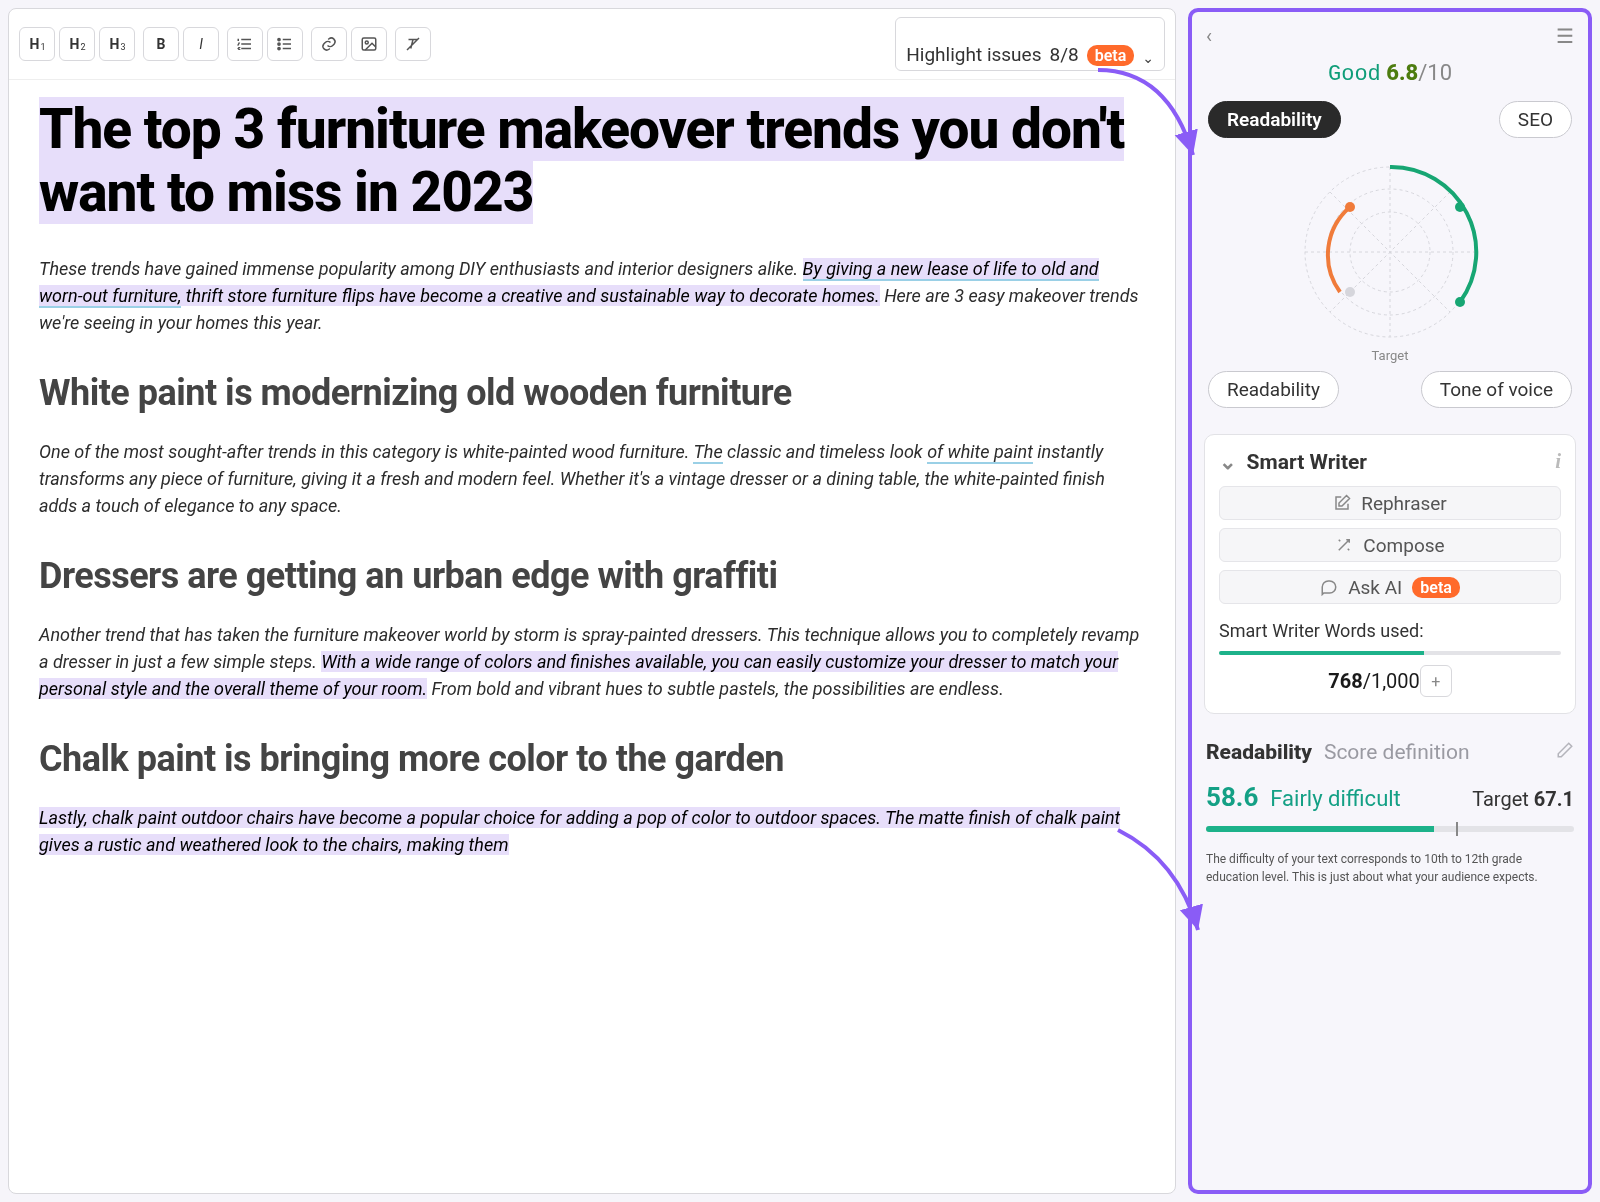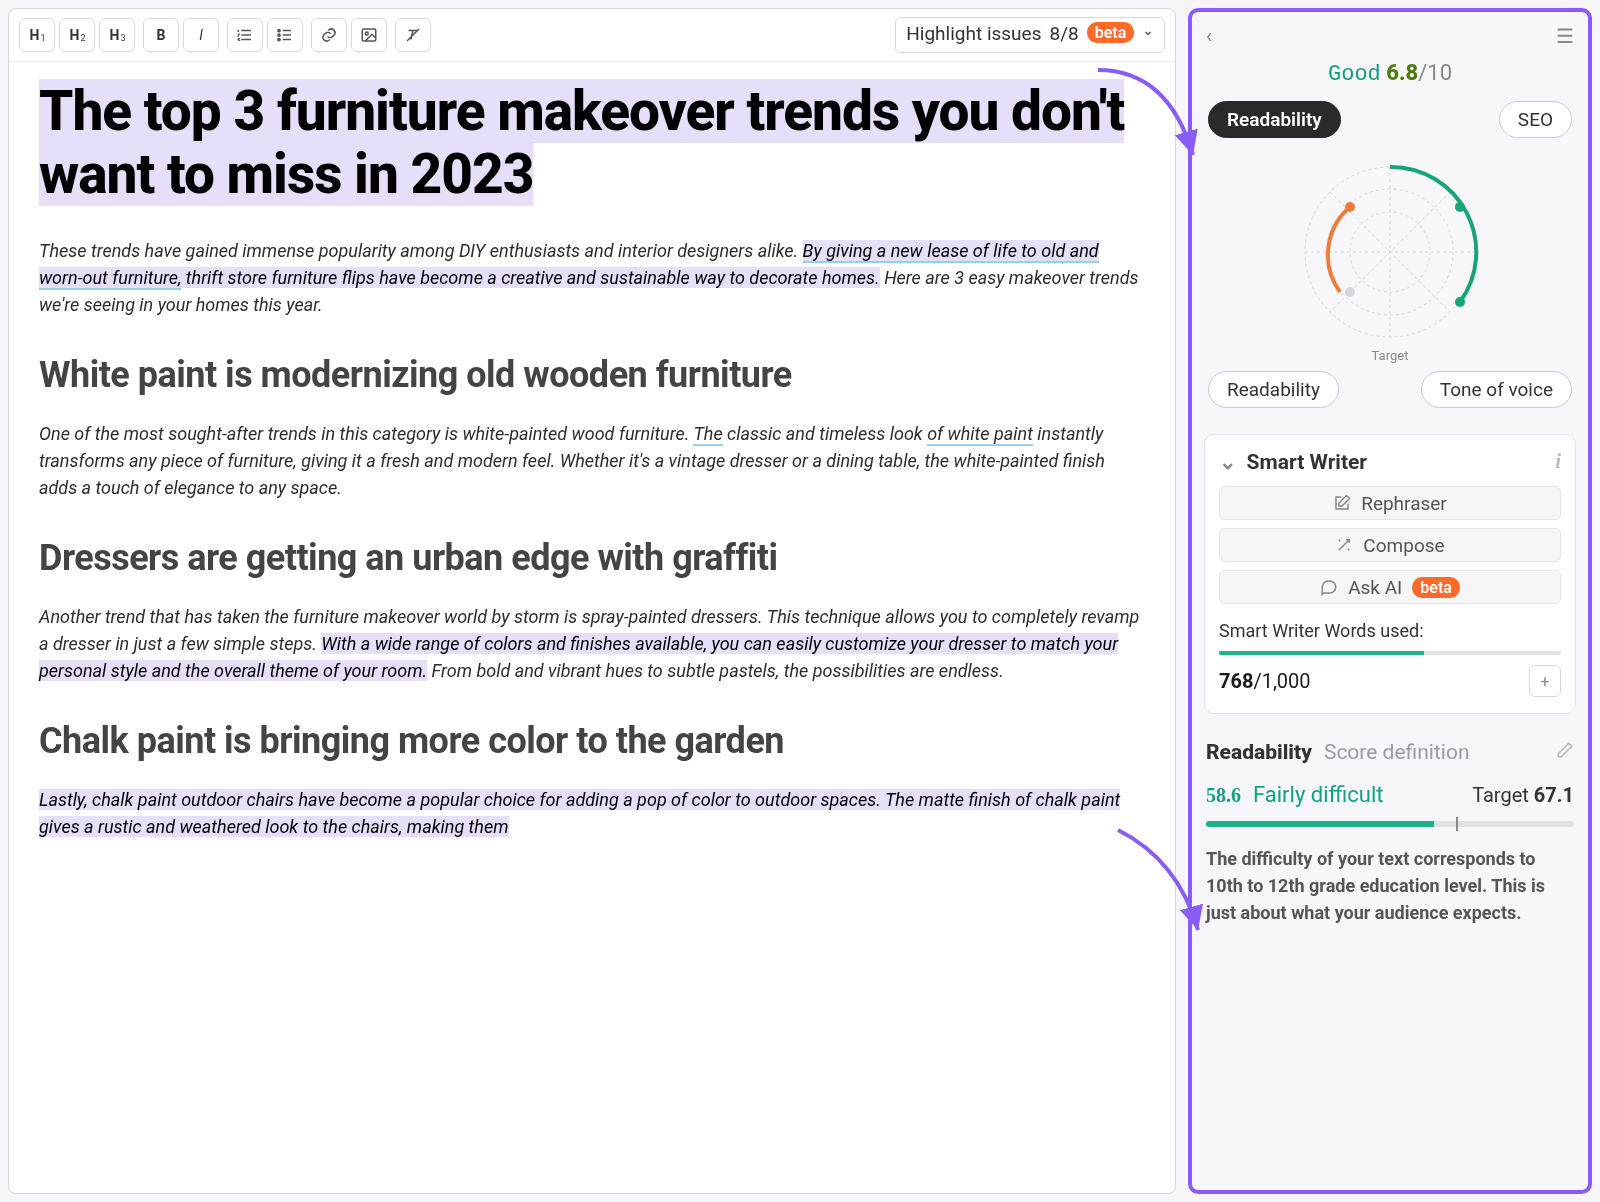--- a/index.html
+++ b/index.html
@@ -55,23 +55,23 @@
     justify-content: center;
     font-size: 14px;
     color: #333;
     cursor: pointer;
     padding: 0 6px;
   }
   .tbtn svg { width: 18px; height: 18px; stroke: #555; fill:none; stroke-width:2; }
   .hsmall { font-size: 9px; position: relative; top:3px; left:1px;}
   .spacer { flex: 1; }
   .highlight-issues {
-    display:flex; align-items:flex-start; gap:8px;
+    display:flex; align-items:flex-end; gap:8px;
     border: 1px solid #d8d8dc; border-radius:6px;
-    padding: 4px 10px; height:36px;
+    padding: 4px 10px; height:54px;
     font-size: 19px; color:#333;
   }
   .badge-beta {
     background:#ff6a2b; color:#fff; font-size:16px; font-weight:600;
     border-radius:10px; padding:1px 8px;
   }
   .chev { font-size:14px; color:#444; }
   
   .content {
     padding: 18px 30px;
@@ -120,38 +120,38 @@
   .smart-head { display:flex; align-items:center; justify-content:space-between; font-size:21px; font-weight:700; color:#333; margin-bottom:12px;}
   .smart-head .left { display:flex; align-items:center; gap:10px;}
   .smart-btn {
     display:flex; align-items:center; justify-content:center; gap:10px;
     border:1px solid #e5e5e9; background:#f6f6f8; border-radius:6px;
     height:34px; font-size:19px; color:#555; margin-bottom:8px; cursor:pointer;
   }
   .smart-words { font-size:18px; color:#333; margin-top:16px; }
   .prog-thin { height:4px; background:#e3e3e7; border-radius:2px; margin-top:10px; overflow:hidden; }
   .prog-thin .fill { height:100%; background:#1db28a; width:60%; }
-  .used-row { display:flex; justify-content:space-between; align-items:center; margin-top:10px; }
+  .used-row { display:flex; justify-content:center; align-items:center; margin-top:10px; }
   .used-row .num { font-size:20px; }
   .used-row .num b { font-weight:700; }
   .plus-btn { width:32px;height:32px;border:1px solid #d8d8dc;border-radius:6px;display:flex;align-items:center;justify-content:center;color:#888; background:#fff;}
   .read-sec { margin-top:26px; padding:0 2px;}
   .read-head { display:flex; align-items:center; gap:12px; font-size:21px; }
   .read-head .lbl { font-weight:800; color:#333; }
   .read-head .def { color:#9a9aa2; }
   .read-head .pen { margin-left:auto; color:#b4b4bb; }
   .read-vals { display:flex; align-items:baseline; gap:12px; margin-top:18px; font-size:21px;}
-  .read-vals .score { color:#14a085; font-weight:700; font-size:20px;font-family:Liberation Serif, serif; }
+  .read-vals .score { color:#14a085; font-weight:700; font-size:26px; }
   .read-vals .diff { color:#14a085; font-size:22px; }
   .read-vals .tgt { margin-left:auto; color:#333; font-size:20px; }
   .read-vals .tgt b { font-weight:700; }
   .prog-thick { height:6px; background:#e3e3e7; border-radius:3px; margin-top:14px; position:relative;}
   .prog-thick .fill { height:100%; background:#1db28a; width:62%; border-radius:3px 0 0 3px;}
   .prog-thick .mark { position:absolute; left:68%; top:-4px; width:2px; height:14px; background:#888;}
-  .read-desc { font-size:18px; color:#555; margin-top:18px; line-height:1.5;font-weight:bold;}
+  .read-desc { font-size:12px; color:#555; margin-top:18px; line-height:1.5;}
   
   .arrow { position:absolute; pointer-events:none; }
 </style>
 </head>
 <body>
 
 <div class="app">
 
   <div class="editor-pane">
     <div class="toolbar">

